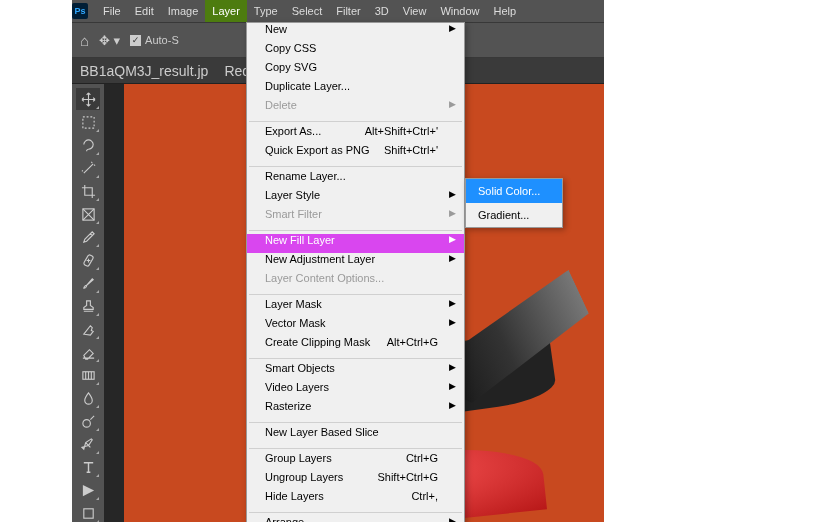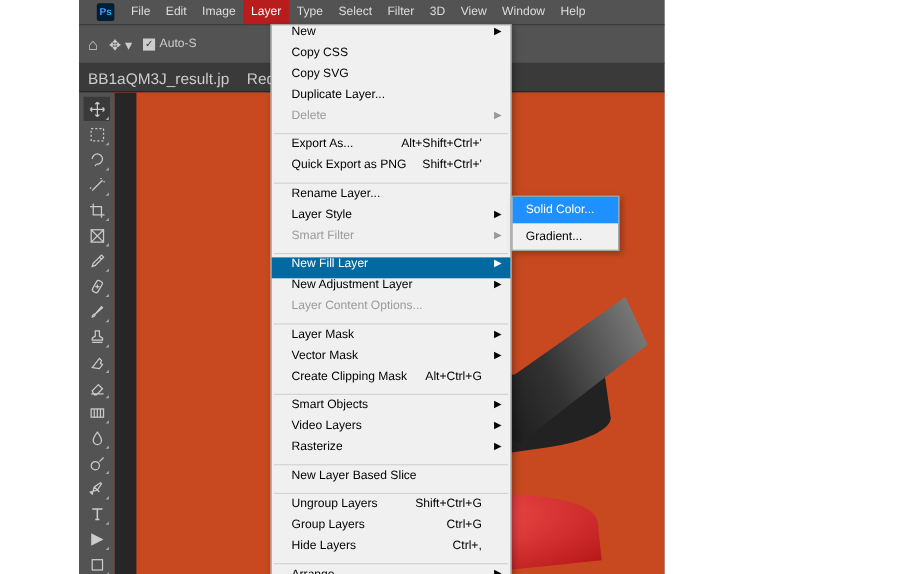--- a/index.html
+++ b/index.html
@@ -1,42 +1,42 @@
 <!DOCTYPE html>
 <html><head>
 <meta charset="utf-8">
 <style>
 *{margin:0;padding:0;box-sizing:border-box;font-family:"Segoe UI",Tahoma,sans-serif;user-select:none}
 body{background:#fff;width:822px;height:522px;overflow:hidden;position:relative}
 .frame{position:absolute;left:72px;top:0;width:532px;height:522px;background:#323232}
-.menubar{height:22px;background:#535353;display:flex;align-items:center;font-size:11px;color:#ddd;padding-left:16px}
+.menubar{height:22px;background:#535353;display:flex;align-items:center;font-size:11px;color:#ddd;padding-left:0}
 .ps-logo{width:16px;height:16px;background:#001e36;color:#31a8ff;font-size:9px;font-weight:bold;display:flex;align-items:center;justify-content:center;margin-right:8px;border-radius:2px}
 .menubar .mi{padding:0 7px;height:22px;line-height:22px;cursor:default}
-.menubar .mi.active{background:#b91c1c;color:#fff}
+.menubar .mi.active{background:#4d7c0f;color:#fff}
 .toolbar{height:36px;background:#535353;border-top:1px solid #383838;border-bottom:1px solid #383838;display:flex;align-items:center;padding-left:8px;gap:10px}
 .tb-home{color:#ccc;font-size:15px}
 .tb-move{color:#ccc;font-size:13px}
 .tb-chk{display:flex;align-items:center;gap:4px;color:#ccc;font-size:11px}
 .tb-chk .box{width:11px;height:11px;background:#ccc;display:flex;align-items:center;justify-content:center;color:#333;font-size:9px}
 .tabbar{height:26px;background:#3a3a3a;display:flex;align-items:center;font-size:14px;color:#ccc;padding-left:8px;gap:16px;border-bottom:1px solid #222}
 .tabbar .tab{white-space:nowrap}
 .toolpanel{position:absolute;left:0;top:84px;width:32px;background:#535353;padding:4px 0;display:flex;flex-direction:column;align-items:center;gap:1px}
 .tool{width:24px;height:22px;display:flex;align-items:center;justify-content:center;color:#ccc;font-size:13px;cursor:default;position:relative}
 .tool.active{background:#3a3a3a}
 .tool .tri{position:absolute;right:1px;bottom:1px;width:0;height:0;border-left:3px solid transparent;border-bottom:3px solid #aaa}
 .tool svg{width:15px;height:15px;stroke:#ccc;fill:none;stroke-width:1.2}
 .canvas{position:absolute;left:32px;top:84px;right:0;bottom:0;background:#c8491f;overflow:hidden}
 .canvas .darkstrip{position:absolute;left:0;top:0;width:20px;height:100%;background:#262626}
 .bird-body{position:absolute;left:230px;top:260px;width:220px;height:70px;background:linear-gradient(135deg,#ffb800,#222 50%);border-radius:60% 20% 30% 50%;transform:rotate(-8deg)}
 .bird-wing{position:absolute;left:310px;top:220px;width:180px;height:80px;background:linear-gradient(90deg,#111,#333,#777);transform:rotate(-25deg);clip-path:polygon(0 40%,100% 0,100% 60%,20% 100%)}
 .bird-red{position:absolute;left:200px;bottom:0;width:240px;height:70px;background:radial-gradient(ellipse at 30% 30%,#ff5a5a,#b81818);border-radius:50% 50% 0 0;transform:rotate(-6deg)}
 .dropdown{position:absolute;left:246px;top:22px;width:219px;background:#f0f0f0;border:1px solid #999;box-shadow:2px 2px 6px rgba(0,0,0,.3);font-size:11px;color:#000}
 .dropdown .row{display:flex;align-items:flex-start;height:19px;padding:0 20px 0 18px;position:relative;white-space:nowrap}
 .dropdown .row.disabled{color:#9a9a9a}
-.dropdown .row.hi{background:#0369a1;color:#fff}
+.dropdown .row.hi{background:#d946ef;color:#fff}
 .dropdown .sep{height:1px;background:#d0d0d0;margin:3px 2px}
 .dropdown .sc{position:absolute;right:26px}
 .dropdown .arr{position:absolute;right:8px;font-size:9px}
 .submenu{position:absolute;left:465px;top:178px;width:98px;background:#f0f0f0;border:1px solid #999;box-shadow:2px 2px 6px rgba(0,0,0,.3);font-size:11px}
 .submenu .row{height:19px;display:flex;align-items:center;padding:12px 12px}
 .submenu .row.hi{background:#1e90ff;color:#fff}
 </style>
 </head>
 <body>
 
@@ -279,26 +279,26 @@
     <div class="row">
       <span>Rasterize</span>
       <span class="arr">▶</span>
     </div>
     <div class="sep"></div>
     <div class="row">
       <span>New Layer Based Slice</span>
     </div>
     <div class="sep"></div>
     <div class="row">
+      <span>Group Layers</span>
+      <span class="sc">Ctrl+G</span>
+    </div>
+    <div class="row">
       <span>Ungroup Layers</span>
       <span class="sc">Shift+Ctrl+G</span>
-    </div>
-    <div class="row">
-      <span>Group Layers</span>
-      <span class="sc">Ctrl+G</span>
     </div>
     <div class="row">
       <span>Hide Layers</span>
       <span class="sc">Ctrl+,</span>
     </div>
     <div class="sep"></div>
     <div class="row">
       <span>Arrange</span>
       <span class="arr">▶</span>
     </div>

